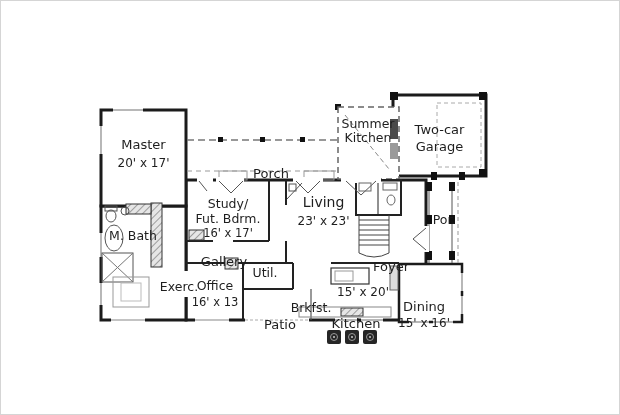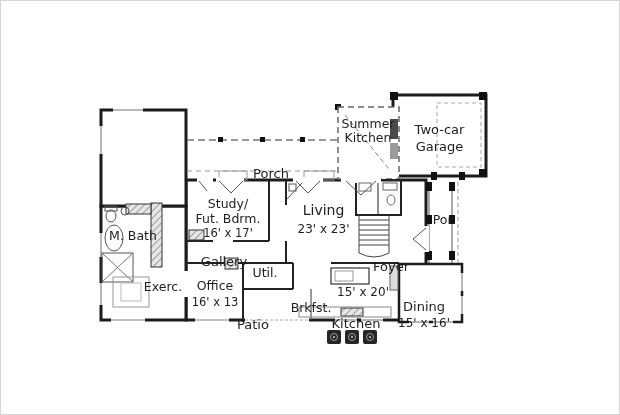--- a/index.html
+++ b/index.html
@@ -15,29 +15,29 @@
   .f13{font-size:13px;margin-top:18px;}
   .f14{font-size:14px;}
   .f12{font-size:12.5px;}
   .dims{font-size:12px;}
   .dims-sm{font-size:11.5px;}
   .lbl-master{left:100px;top:116px;width:85px;line-height:19px;}
   .lbl-porch{left:235px;top:148px;width:70px;}
   .lbl-summerk{left:336px;top:116px;width:62px;font-size:12.5px;line-height:14px;}
   .lbl-garage{left:392px;top:102px;width:93px;line-height:17px;}
   .lbl-study{left:187px;top:183px;width:80px;font-size:12.5px;line-height:15px;margin-top:12px;}
-  .lbl-living{left:280px;top:200px;width:85px;line-height:19px;}
+  .lbl-living{left:280px;top:192px;width:85px;line-height:19px;}
   .lbl-mbath{left:100px;top:228px;width:64px;}
   .lbl-gallery{left:190px;top:236px;width:66px;}
   .lbl-foyer{left:366px;top:241px;width:48px;}
   .lbl-por{left:429px;top:212px;width:28px;}
-  .lbl-exerc{left:112px;top:279px;width:60px;padding-left:20px;}
+  .lbl-exerc{left:128px;top:279px;width:60px;padding-left:20px;}
   .lbl-office{left:187px;top:277px;width:54px;line-height:16px;}
   .lbl-util{left:244px;top:265px;width:40px;}
-  .lbl-patio{left:229px;top:299px;width:46px;}
+  .lbl-patio{left:256px;top:299px;width:46px;}
   .lbl-brkfst{left:286px;top:300px;width:48px;}
   .lbl-kitchen-dims{left:334px;top:285px;width:56px;}
   .lbl-kitchen-name{left:324px;top:298px;width:62px;}
   .lbl-dining{left:392px;top:280px;width:62px;line-height:16px;}
 </style>
 </head>
 <body>
 
 <div class="canvas">
 
@@ -230,20 +230,22 @@
       </g>
       <g>
         <rect x="362" y="329" width="14" height="14" rx="2" fill="#262626"></rect>
         <circle cx="369" cy="336" r="3.5" fill="none" stroke="#999999" stroke-width="1"></circle>
         <circle cx="369" cy="336" r="1" fill="#cccccc"></circle>
       </g>
     </g>
   </svg>
 
   <div class="lbl lbl-master">
+    <span class="f13">Master</span>
+    <span class="dims">20' x 17'</span>
   </div>
 
   <div class="lbl lbl-porch f13">
     <span>Porch</span>
   </div>
 
   <div class="lbl lbl-summerk">
     <span>Summer</span>
     <span>Kitchen</span>
   </div>

